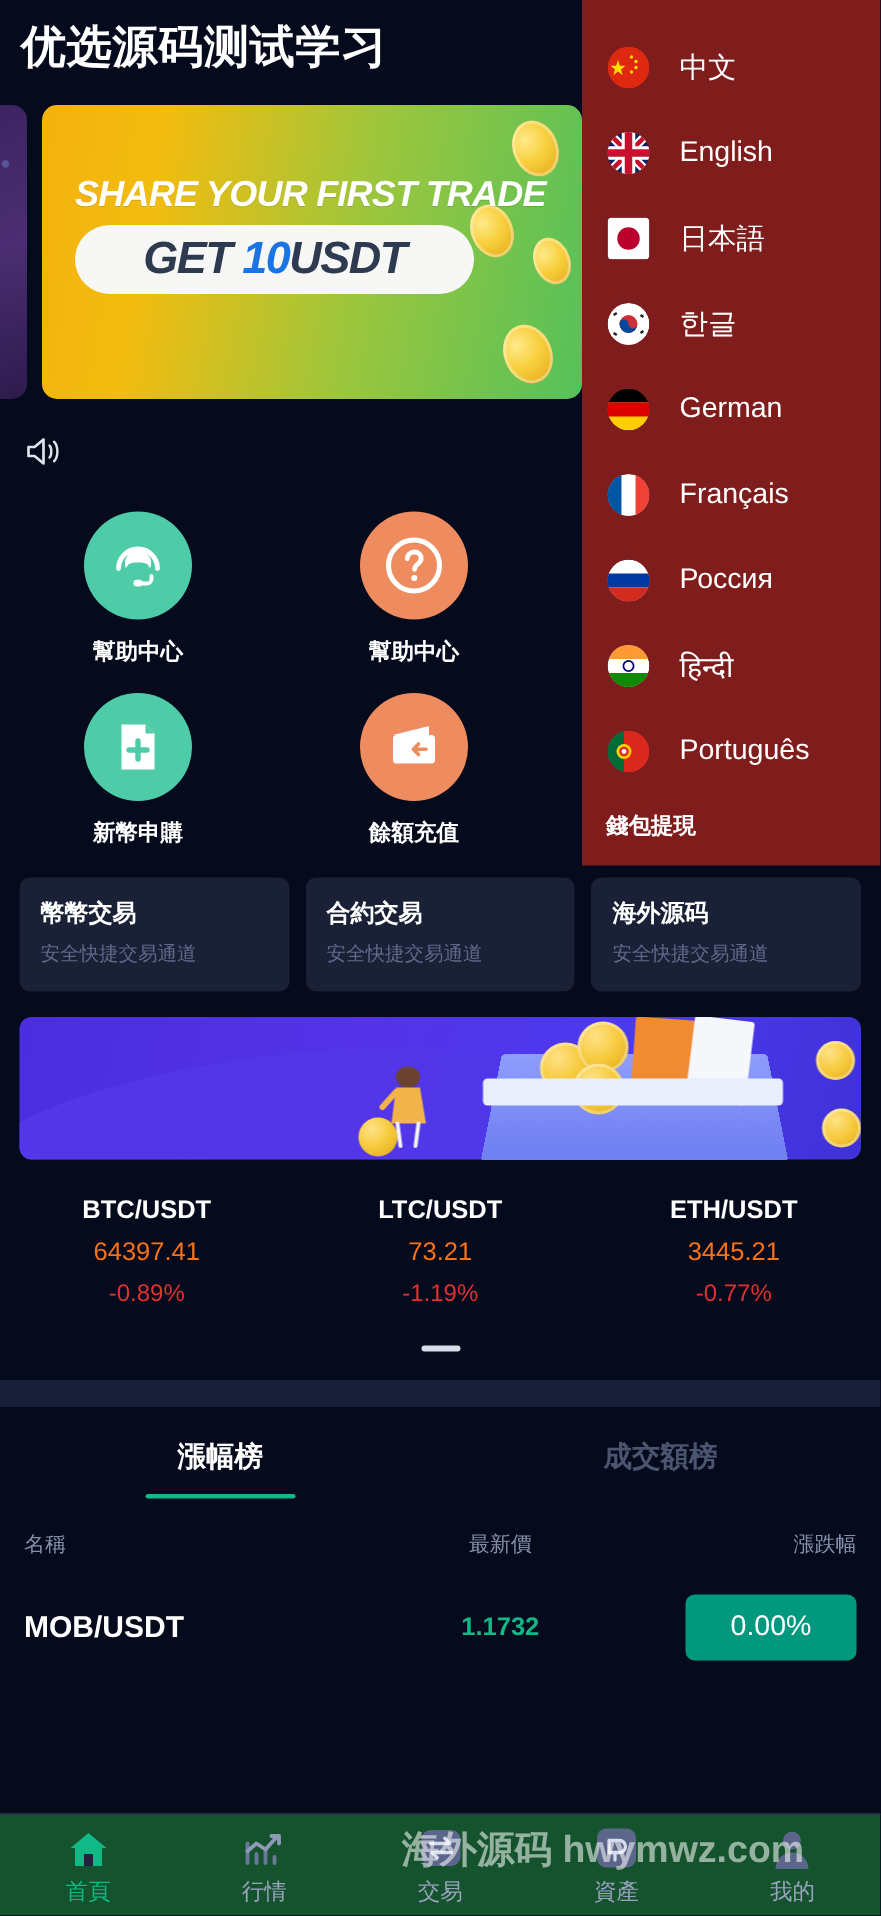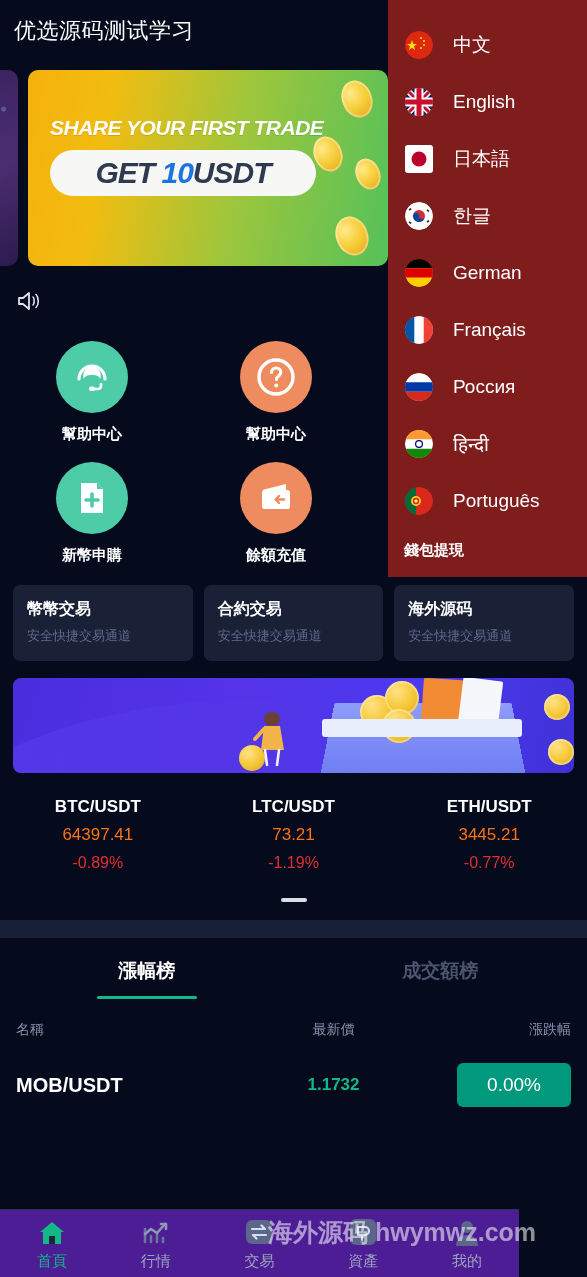--- a/index.html
+++ b/index.html
@@ -8,21 +8,21 @@
     background:#050a1c;
     font-family:"Liberation Sans","DejaVu Sans",sans-serif;
     color:#ffffff;
     overflow:hidden;
     position:relative;
   }
   #app { position:relative; width:587px; height:1277px; overflow:hidden; }
 
   
   .header { height:62px; display:flex; align-items:center; padding:0 14px; }
-  .header-title { font-size:22px; font-weight:400; letter-spacing:.5px; }
+  .header-title { font-size:30px; font-weight:700; letter-spacing:.5px; }
 
   
   .carousel { position:relative; height:215px; padding:0 0 0 0; }
   .slide-prev {
     position:absolute; left:-30px; top:8px; width:48px; height:196px;
     border-radius:10px;
     background:
       radial-gradient(circle at 70% 20%, rgba(130,170,255,.35) 0 2px, transparent 3px),
       radial-gradient(circle at 30% 55%, rgba(130,170,255,.25) 0 2px, transparent 3px),
       linear-gradient(160deg,#3a2360 0%,#4b2e72 50%,#2d1b4d 100%);
@@ -37,21 +37,21 @@
     background:radial-gradient(circle at 35% 30%,#ffe98a 0%,#f7cf3c 45%,#e0a516 100%);
     box-shadow:inset 0 0 0 2px rgba(255,255,255,.35);
     transform:rotate(-22deg);
   }
   .c1 { width:30px; height:38px; right:16px; top:10px; }
   .c2 { width:28px; height:36px; right:46px; top:66px; }
   .c3 { width:24px; height:32px; right:8px; top:88px; }
   .c4 { width:32px; height:40px; right:20px; bottom:10px; }
   .slide-headline {
     position:absolute; left:22px; top:46px; width:266px;
-    font-size:21px; font-weight:900; font-style:italic;
+    font-size:24px; font-weight:900; font-style:italic;
     letter-spacing:-.5px; color:#fff; white-space:nowrap;
     text-shadow:0 1px 0 rgba(0,0,0,.12);
   }
   .slide-pill {
     position:absolute; left:22px; top:80px; width:266px; height:46px;
     background:#f7f7f5; border-radius:23px;
     display:flex; align-items:center; justify-content:center;
   }
   .slide-pill-text {
     font-size:30px; font-weight:900; font-style:italic; letter-spacing:-1px;
@@ -164,22 +164,22 @@
   .td-price { flex:1; text-align:center; font-size:17px; font-weight:700; color:#12b886; }
   .td-chg { flex:0 0 120px; display:flex; justify-content:flex-end; }
   .chg-badge {
     width:114px; height:44px; border-radius:6px; background:#00997d;
     display:flex; align-items:center; justify-content:center;
     font-size:19px; color:#fff;
   }
 
   
   .bottom-nav {
-    position:absolute; left:0; bottom:0; width:519px; height:68px;
-    background:#4c1d95; display:flex; align-items:center;
+    position:absolute; left:0; bottom:0; width:587px; height:68px;
+    background:#14532d; display:flex; align-items:center;
     border-top:1px solid #2a3250;
   }
   .nav-item { flex:1; text-align:center; }
   .nav-icon { height:30px; display:flex; align-items:flex-end; justify-content:center; }
   .nav-label { font-size:15px; margin-top:6px; color:#9aa3bd; }
   .nav-item.active .nav-label { color:#12b886; }
 
   .watermark {
     position:absolute; left:268px; bottom:28px; width:320px;
     font-size:25px; font-weight:700; color:rgba(255,255,255,.55);

